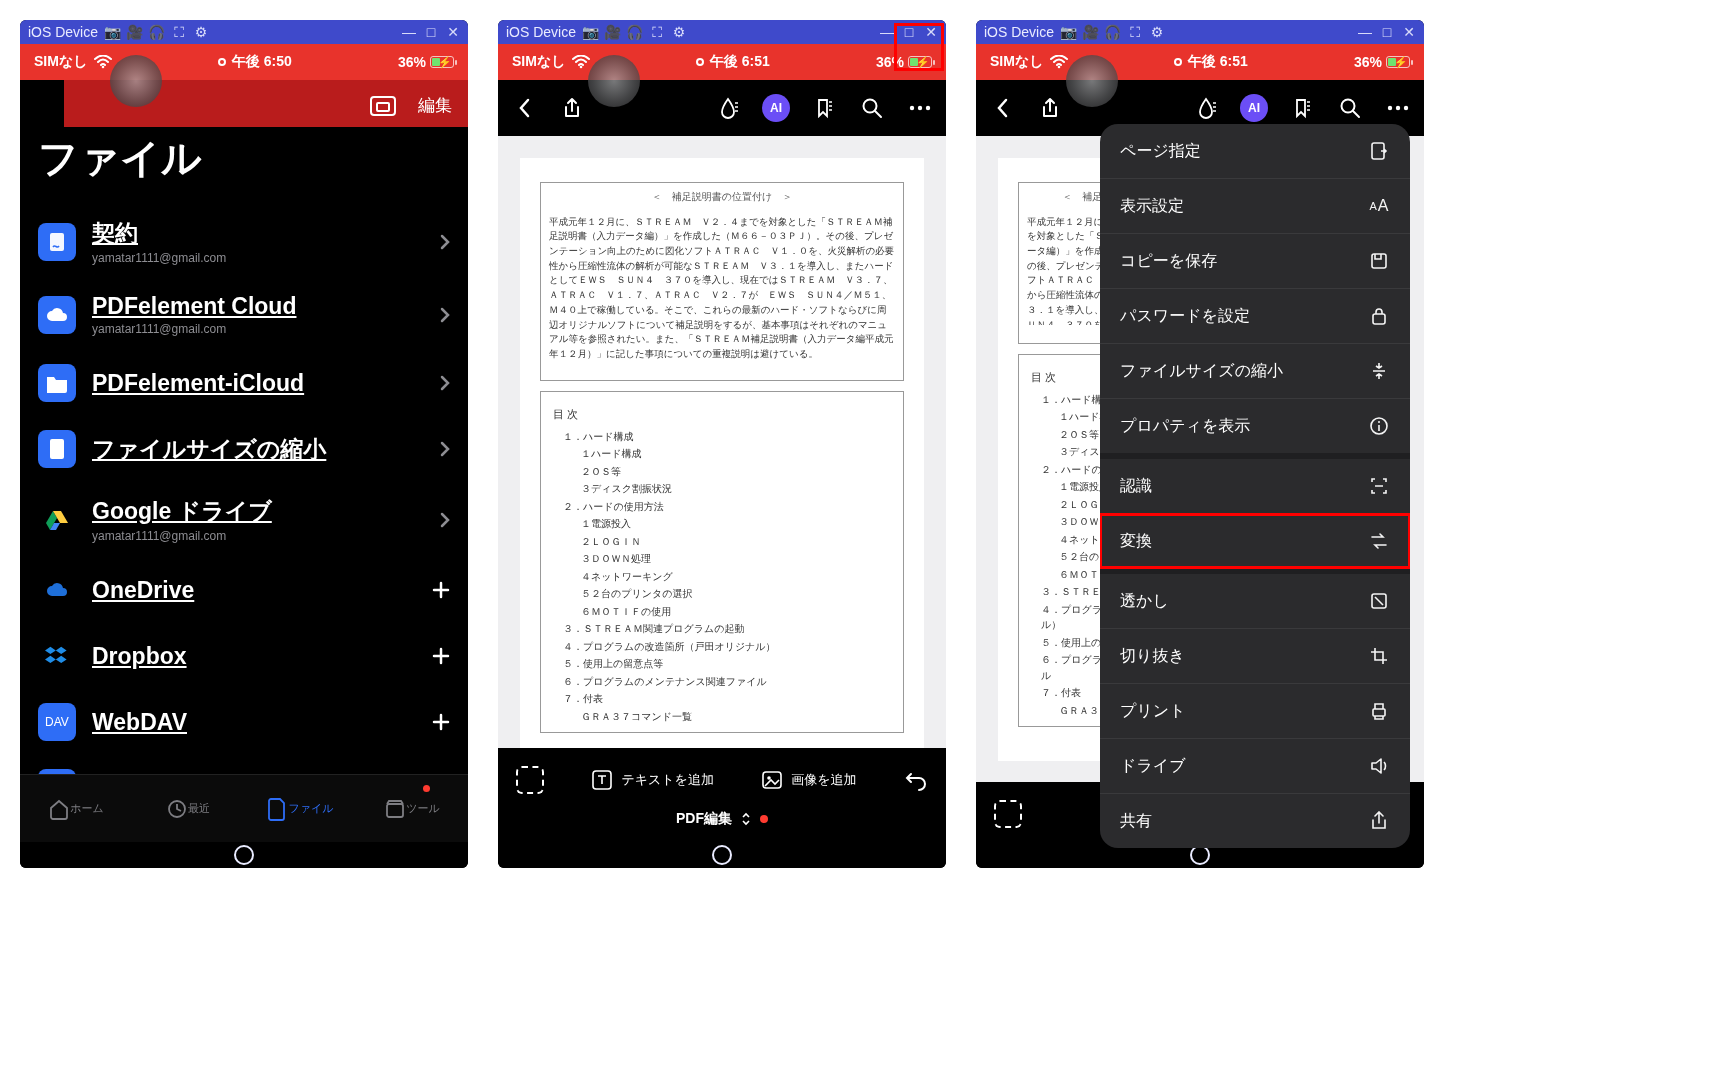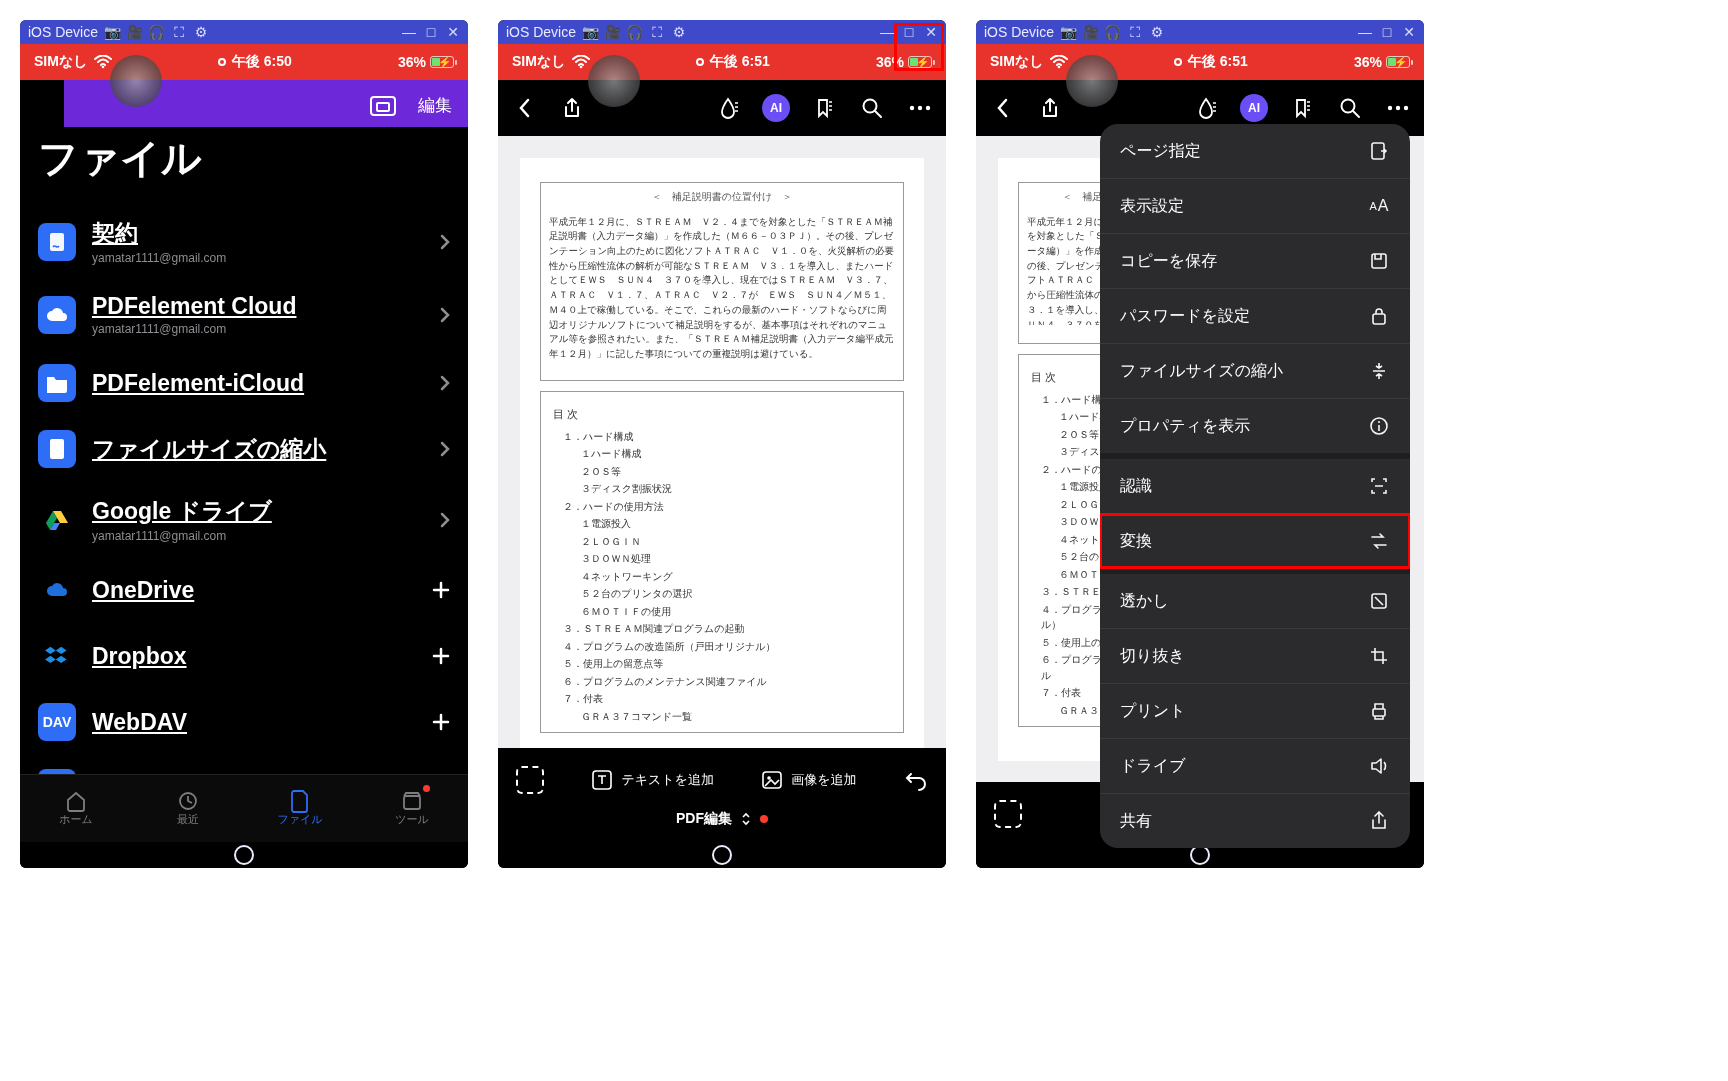--- a/index.html
+++ b/index.html
@@ -13,37 +13,37 @@
   .status-bar { background:#e8332c; color:#fff; height:36px; display:flex; align-items:center; padding:0 14px; font-size:14px; font-weight:600; }
   .status-bar .center { flex:1; text-align:center; display:flex; align-items:center; justify-content:center; gap:6px; }
   .rec-dot { width:8px; height:8px; border:2px solid #fff; border-radius:50%; }
   .battery { width:24px; height:12px; border:1.5px solid rgba(255,255,255,.7); border-radius:3px; margin-left:4px; position:relative; display:inline-block; }
   .battery::after { content:""; position:absolute; right:-4px; top:3px; width:2px; height:5px; background:rgba(255,255,255,.7); border-radius:1px; }
   .battery .fill { position:absolute; left:1px; top:1px; bottom:1px; width:36%; background:#6fe36f; border-radius:1px; }
   .bolt { position:absolute; left:7px; top:-1px; color:#000; font-size:11px; }
   
   .assist { position:absolute; top:35px; left:90px; width:52px; height:52px; border-radius:50%; background:radial-gradient(circle,#9fa0a2 0%,#5a5b5d 55%,#2a2a2c 100%); opacity:.75; z-index:5; }
   
-  .file-header { background:#6d28d9; padding:14px 16px 10px; display:flex; align-items:center; justify-content:flex-end; gap:22px; color:#fff;margin-left:44px; }
+  .file-header { background:#b91c1c; padding:14px 16px 10px; display:flex; align-items:center; justify-content:flex-end; gap:22px; color:#fff;margin-left:44px; }
   .cast-icon { width:26px; height:20px; border:2px solid #fff; border-radius:4px; position:relative; display:inline-block; }
   .cast-icon::after { content:""; position:absolute; left:4px; top:4px; width:10px; height:6px; border:2px solid #fff; border-radius:2px; }
   .title-big { color:#fff; font-size:40px; font-weight:700; padding:4px 18px 18px; background:#000; }
   .file-list { flex:1; background:#000; overflow:auto; }
   .row { display:flex; align-items:center; padding:14px 18px; color:#fff; gap:16px; }
   .row .icon { width:38px; height:38px; border-radius:8px; display:flex; align-items:center; justify-content:center; flex-shrink:0; }
   .row .txt { flex:1; }
   .row .txt .t1 { font-size:23px; font-weight:600;text-decoration:underline; }
   .row .txt .t2 { font-size:12px; color:#8d8d92; margin-top:2px; }
   .row .act { color:#8d8d92; font-size:20px; }
   .ic-blue { background:#2e6df6; color:#fff; }
   .ic-round { background:#2e6df6; border-radius:50%; }
-  .ic-dav  { background:#2e6df6; color:#fff; font-size:14px; font-weight:700; }
+  .ic-dav  { background:#2e6df6; color:#fff; font-size:12px; font-weight:400; }
   .ic-ftp  { background:#2e6df6; color:#fff; font-size:10px; font-weight:700; }
   .tab-bar { background:#0b0b0b; height:68px; display:flex; border-top:1px solid #222; }
-  .tab-item { flex:1; display:flex; flex-direction:column; align-items:center; justify-content:center; color:#7d7d82; font-size:11px; position:relative; }
+  .tab-item { flex:1; display:flex; flex-direction:row; align-items:center; justify-content:center; color:#7d7d82; font-size:11px; position:relative; }
   .tab-item.active { color:#2e6df6; }
   .tab-ico { width:22px; height:22px; display:flex; align-items:center; justify-content:center; }
   .red-dot { position:absolute; top:10px; right:34%; width:7px; height:7px; background:#ff3b30; border-radius:50%; }
   .home-ind { height:26px; background:#000; display:flex; align-items:center; justify-content:center; }
   .home-ind .bar { width:20px; height:20px; border:2px solid #e9ebff; border-radius:50%; }
   
   .pdf-top { background:#000; height:56px; display:flex; align-items:center; padding:0 4px; color:#fff; }
   .pdf-top .grp { display:flex; align-items:center; gap:4px; }
   .pdf-top .spc { flex:1; }
   .tbtn { width:44px; height:44px; display:flex; align-items:center; justify-content:center; position:relative; }

